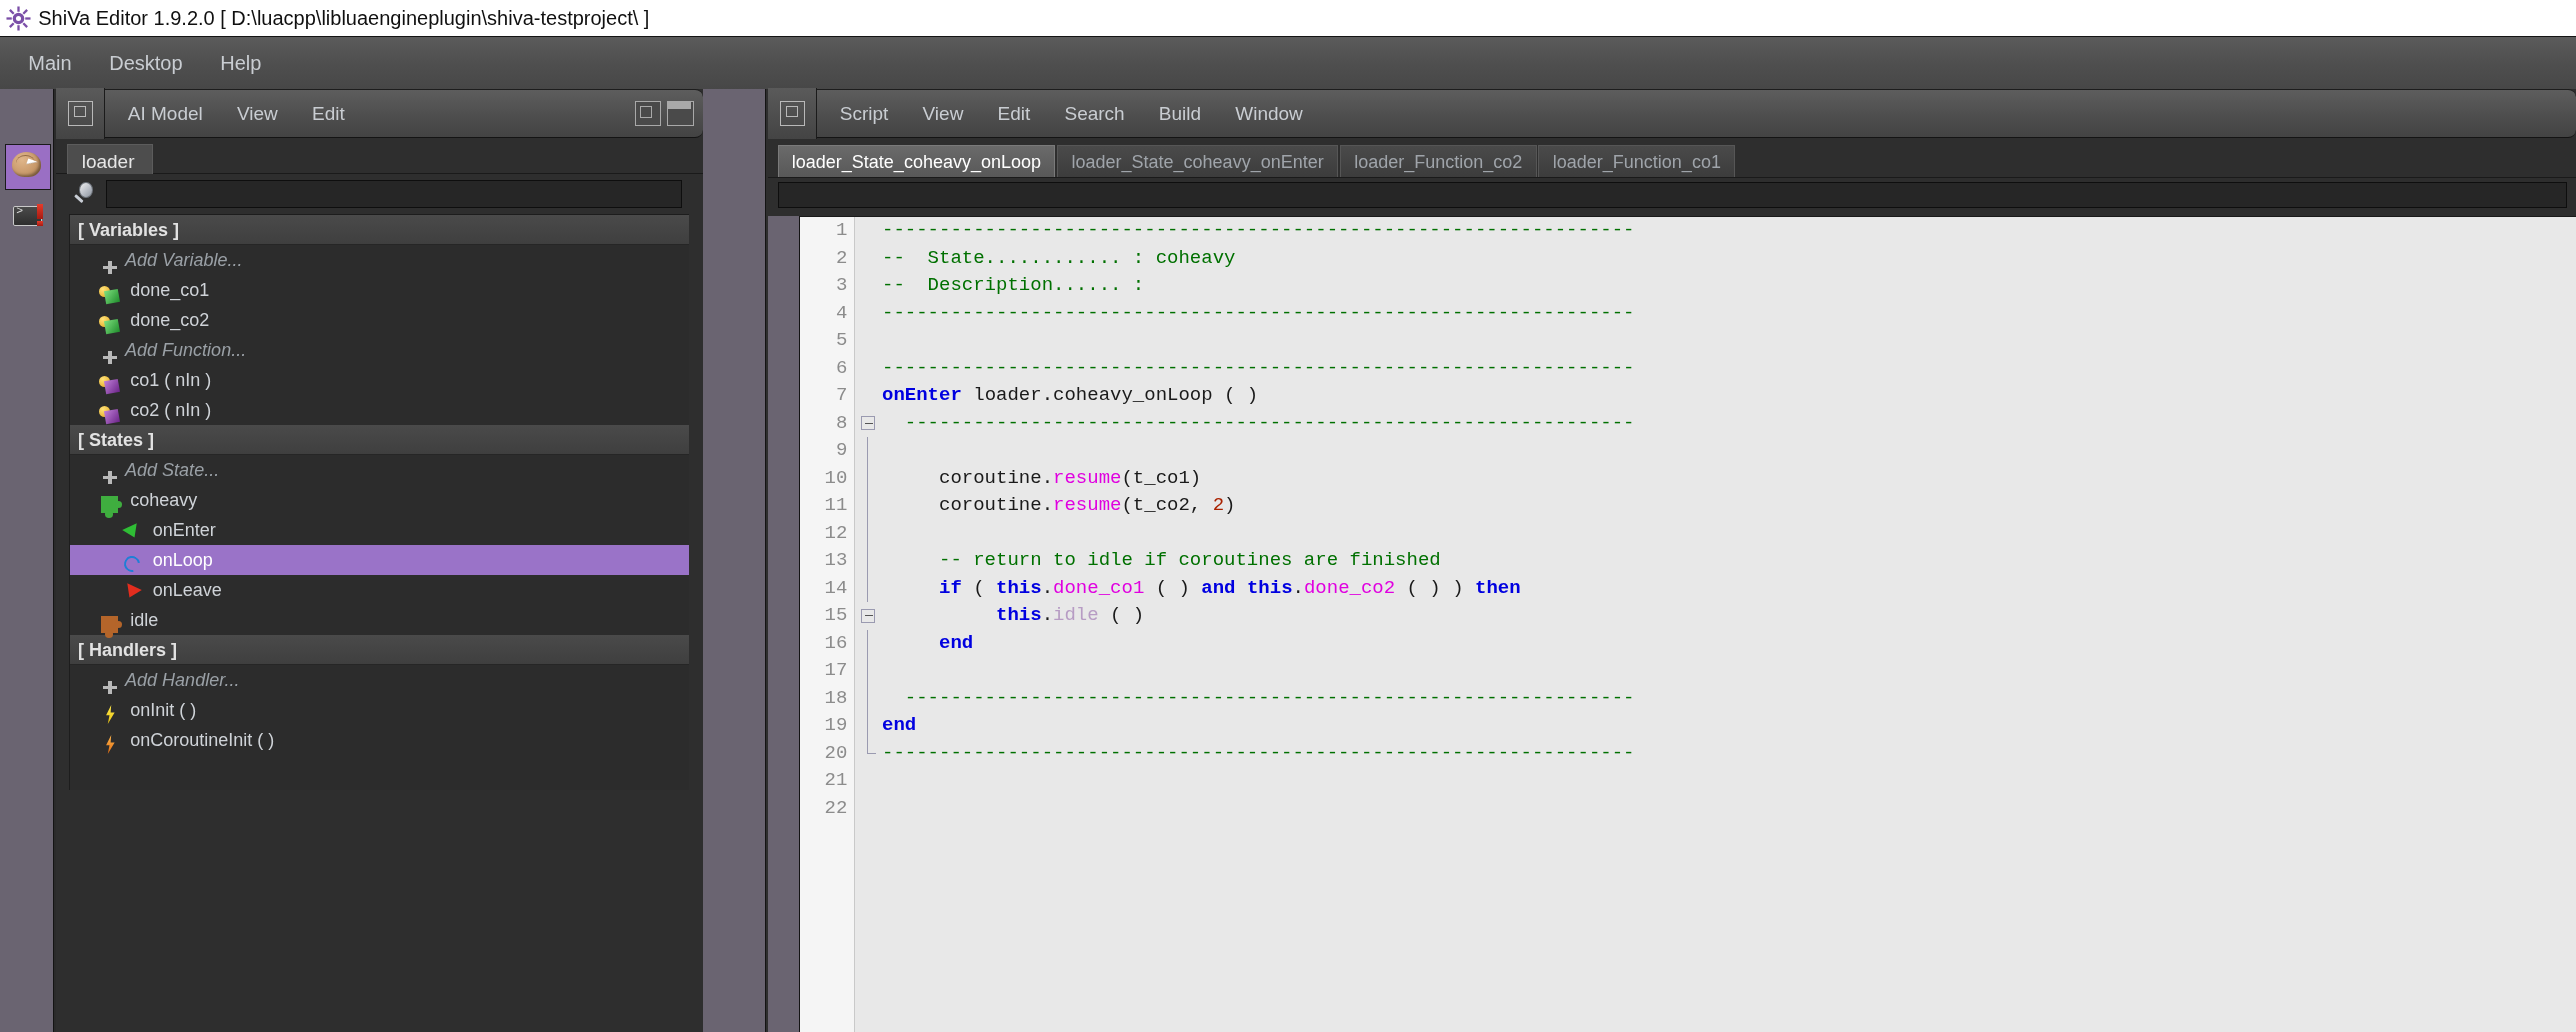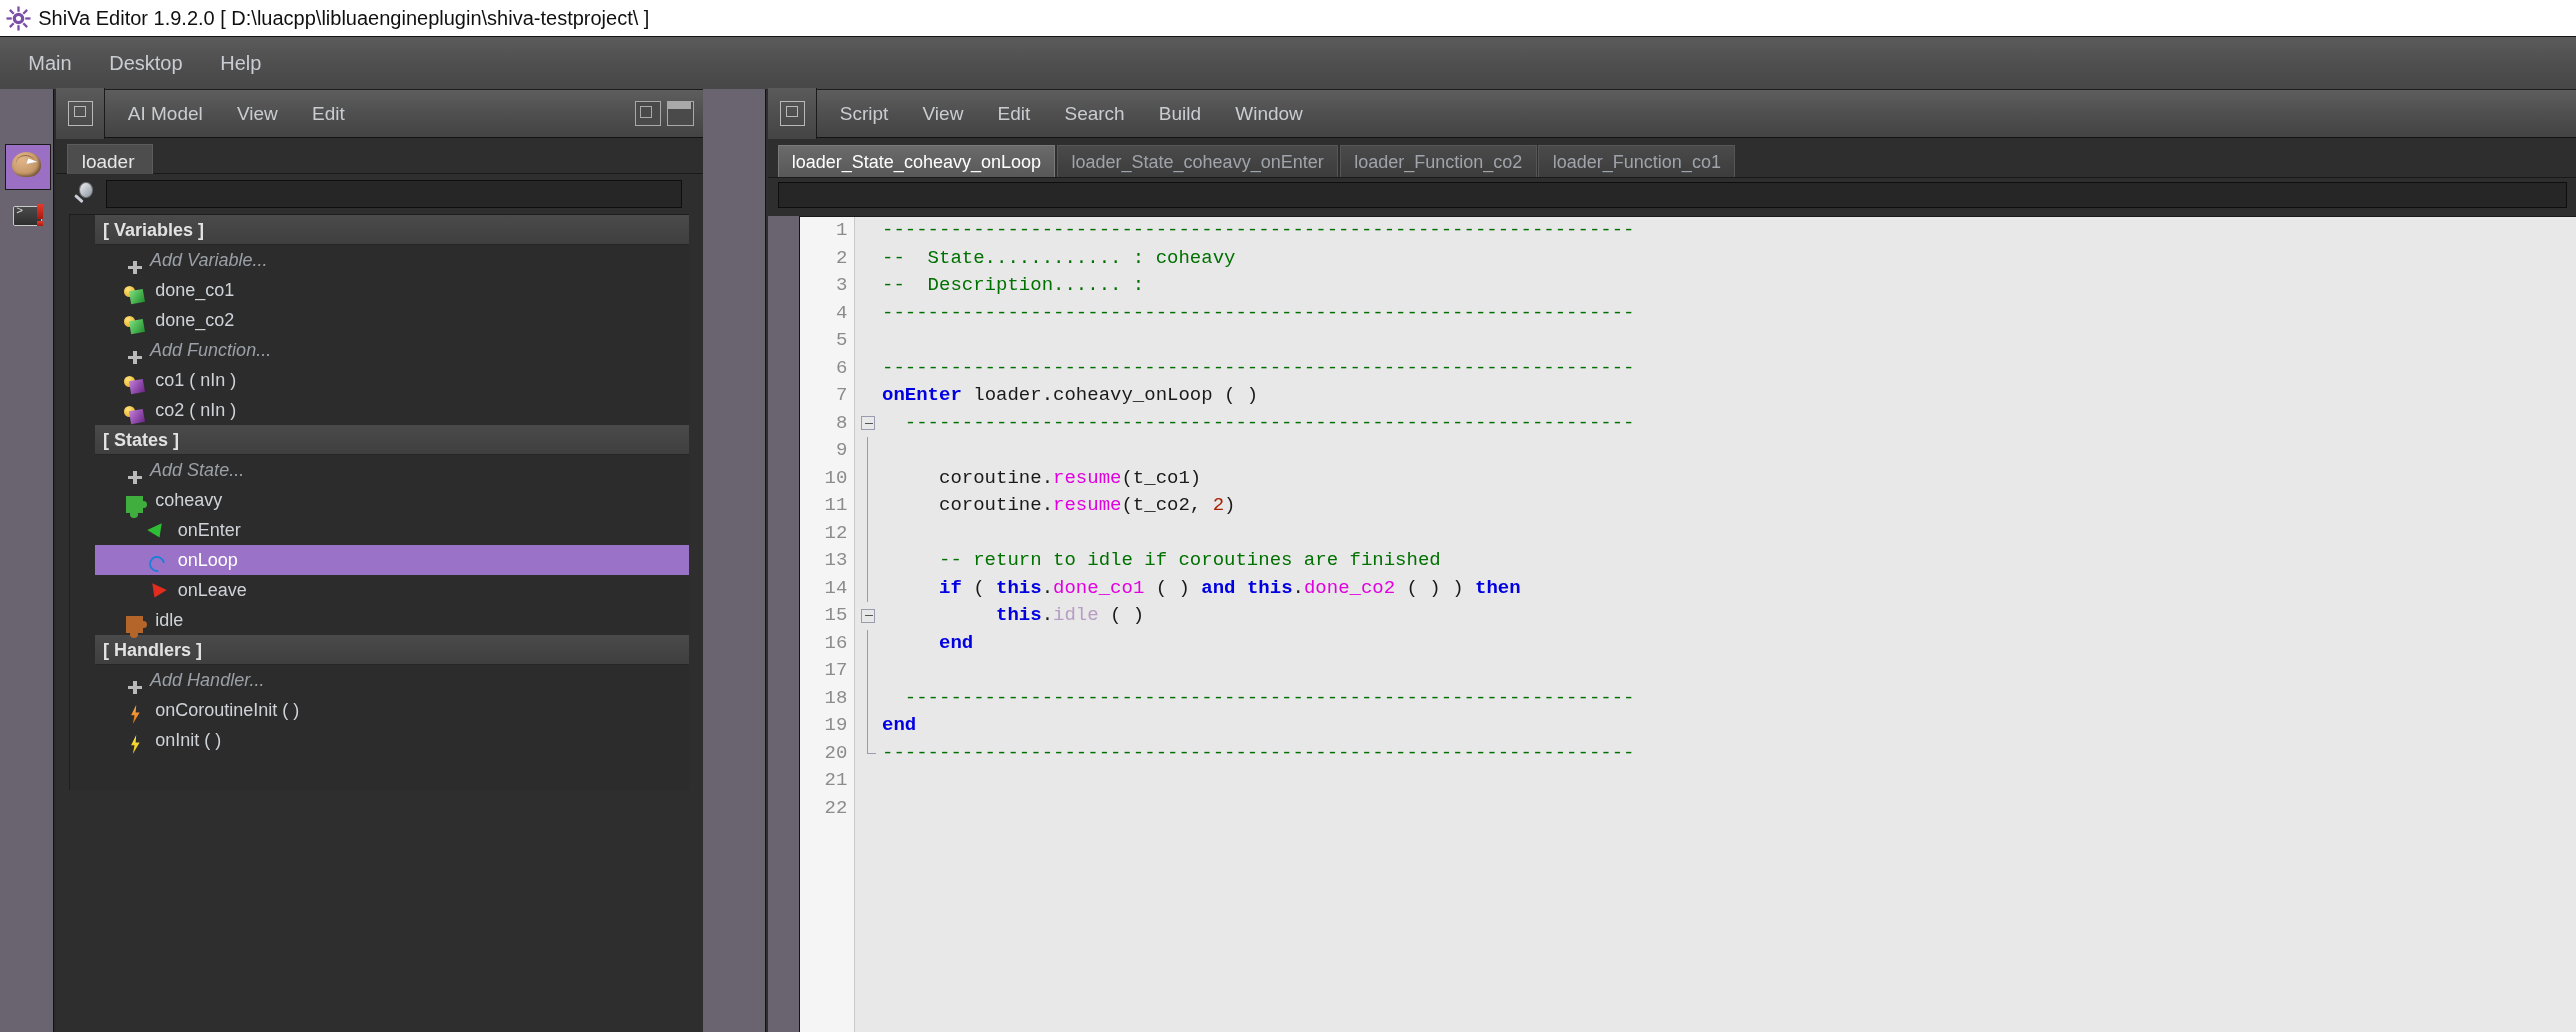--- a/index.html
+++ b/index.html
@@ -95,21 +95,21 @@
   
   #left-panel {
     position: absolute; left: 56px; top: 0; width: 647px; height: 943px;
     background: #2e2e2e;
   }
   .panel-toolbar {
     position: absolute; left: 0; top: 0; height: 49px;
     background: linear-gradient(to bottom, #5d5d5d 0%, #4e4e4e 55%, #434343 100%);
     border-top: 1.9px solid #1d1d1d;
     border-bottom: 1.9px solid #141414;
-    display: flex; align-items: center;
+    display: flex; align-items: center; border-radius: 8px;
   }
   .panel-dock-btn {
     width: 49px; height: 51px; display: flex; align-items: center;
     justify-content: center; border-right: 1.9px solid #1b1b1b;
     background: linear-gradient(to bottom,#5a5a5a,#444);
   }
   .dock-glyph {
     width: 25px; height: 25px; border: 1.9px solid #b9b9b9;
   }
   .dock-glyph-inner {
@@ -172,21 +172,20 @@
     font-family: "Liberation Sans", sans-serif;
     outline: none;
   }
   
   #tree {
     position: absolute; left: 13.3px; top: 125px; width: 620px; height: 576px;
     background: #2c2c2c;
     border-top: 1.9px solid #1d1d1d;
     border-left: 1.9px solid #1d1d1d;
     overflow: hidden;
-    padding-left: 25px;
   }
   .tree-section {
     height: 30px; line-height: 30px;
     background: linear-gradient(to bottom,#4a4a4a,#3f3f3f);
     color: #e2e2e2; font-size: 18px; font-weight: bold;
     padding-left: 7.6px;
     border-bottom: 0.9px solid #262626;
   }
   .tree-row {
     height: 30px; line-height: 30px;
@@ -520,29 +519,29 @@
           </span>
           <span>idle</span>
         </div>
         <div class="tree-section">[ Handlers ]</div>
         <div class="tree-row indent1 add">
           <span class="plus-ico"></span>
           <span>Add Handler...</span>
         </div>
         <div class="tree-row indent1">
           <span class="row-ico">
+            <span class="bolt yellow"></span>
+          </span>
+          <span>onInit ( )</span>
+        </div>
+        <div class="tree-row indent1">
+          <span class="row-ico">
             <span class="bolt orange"></span>
           </span>
           <span>onCoroutineInit ( )</span>
-        </div>
-        <div class="tree-row indent1">
-          <span class="row-ico">
-            <span class="bolt yellow"></span>
-          </span>
-          <span>onInit ( )</span>
         </div>
       </div>
   </div>
 
   <div id="splitter"></div>
 
   <div id="right-panel">
     <div id="right-dockcol"></div>
 
     <div id="r-content">

